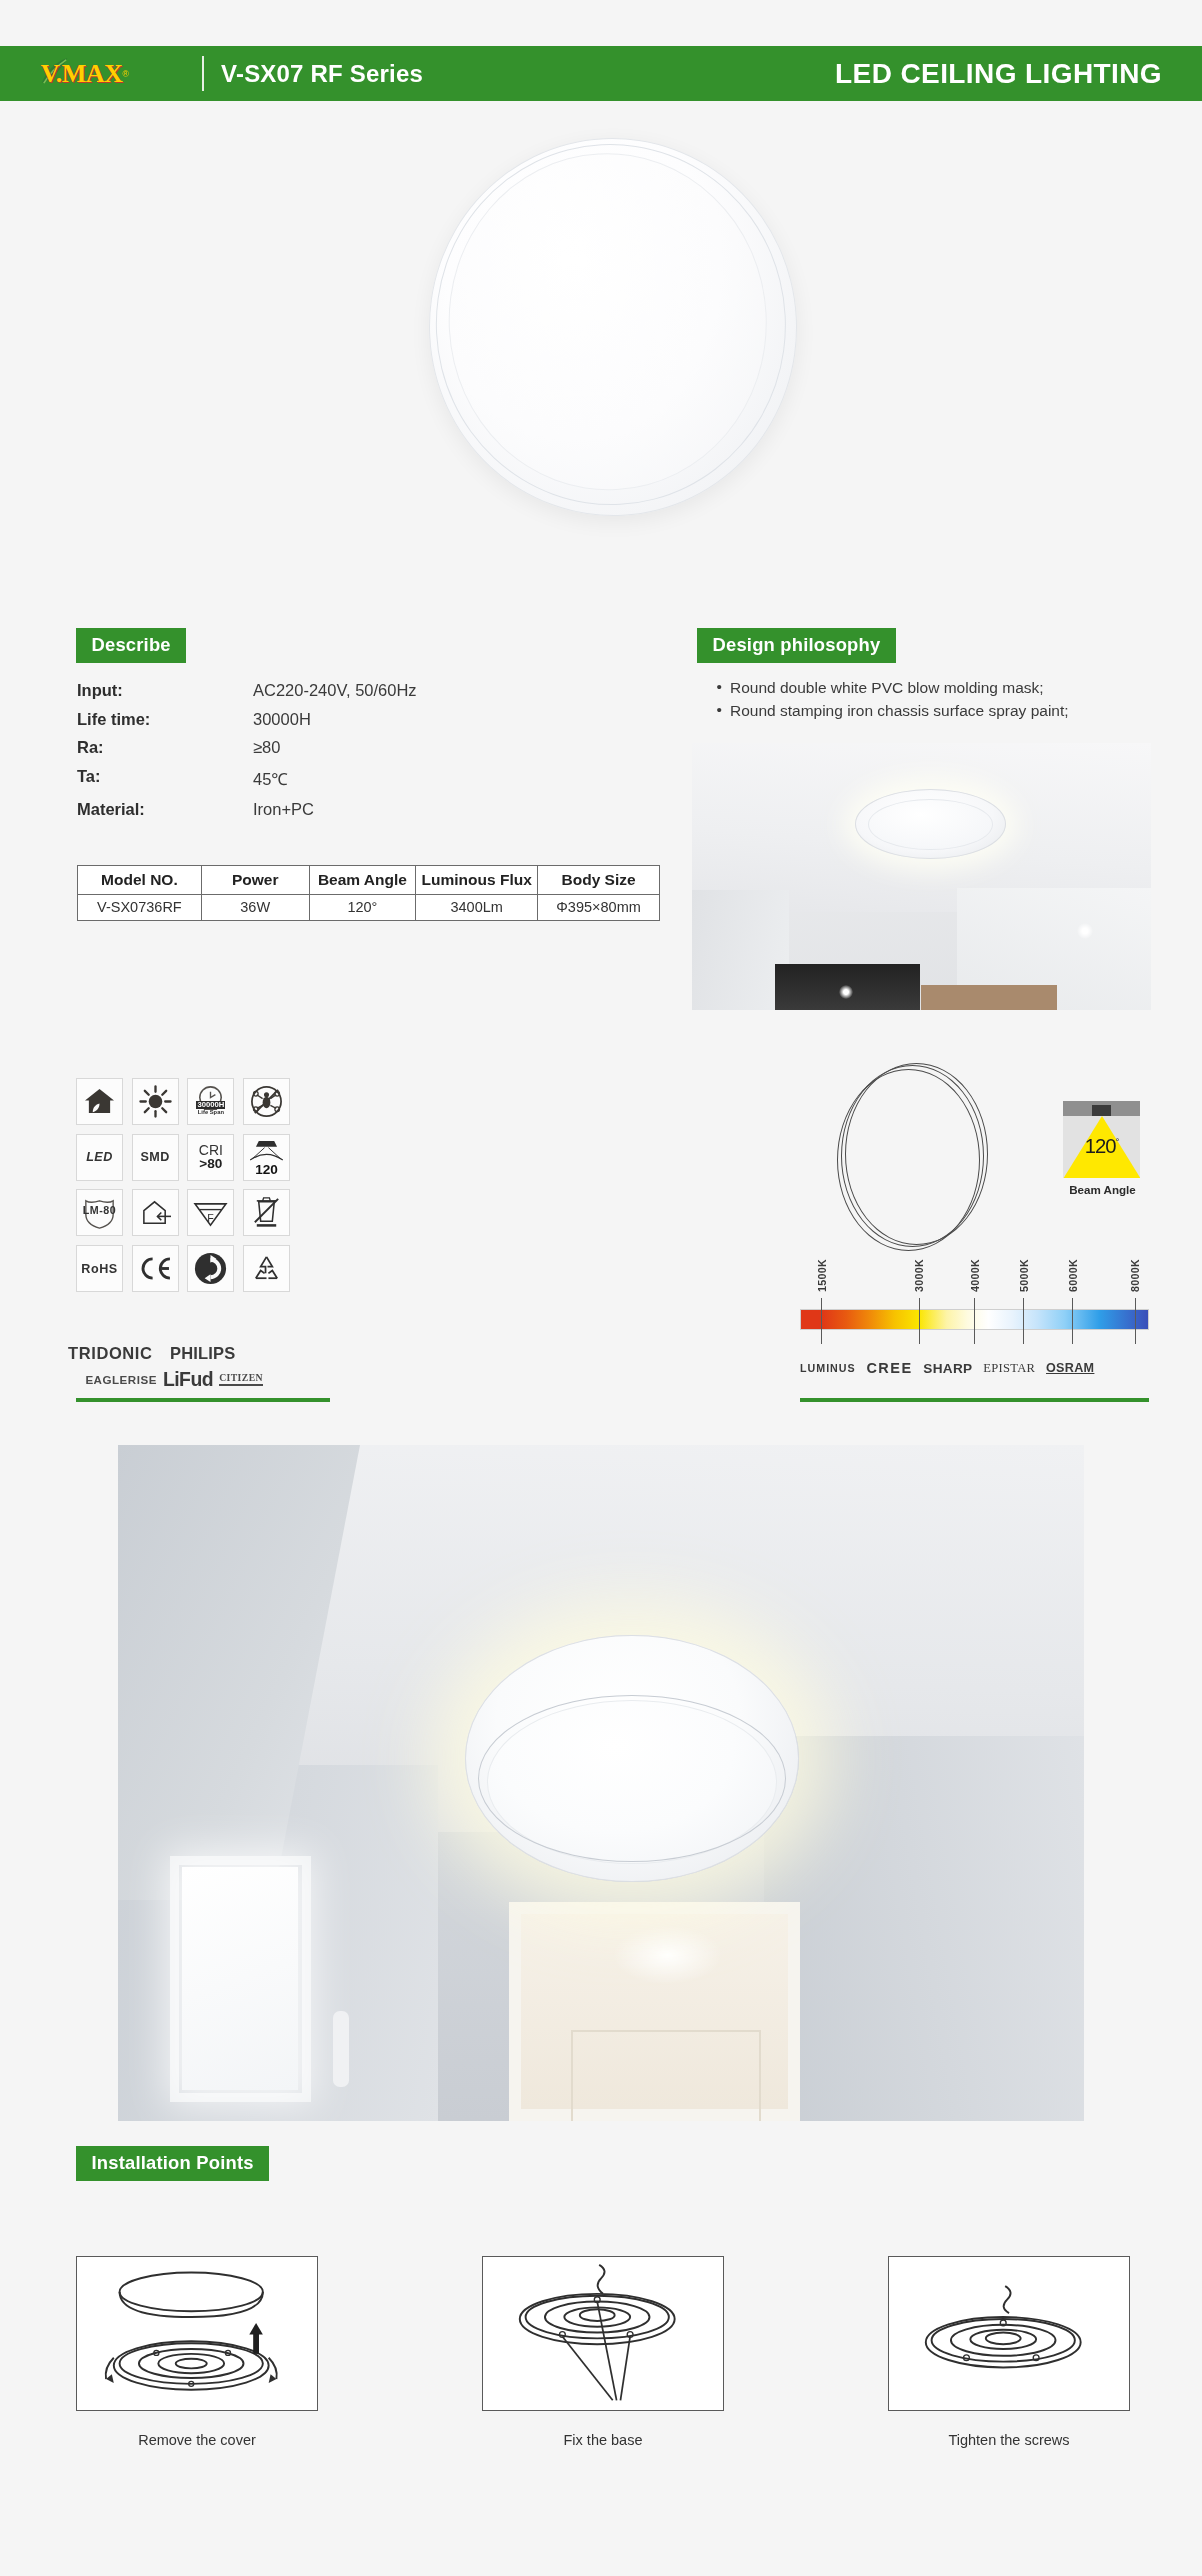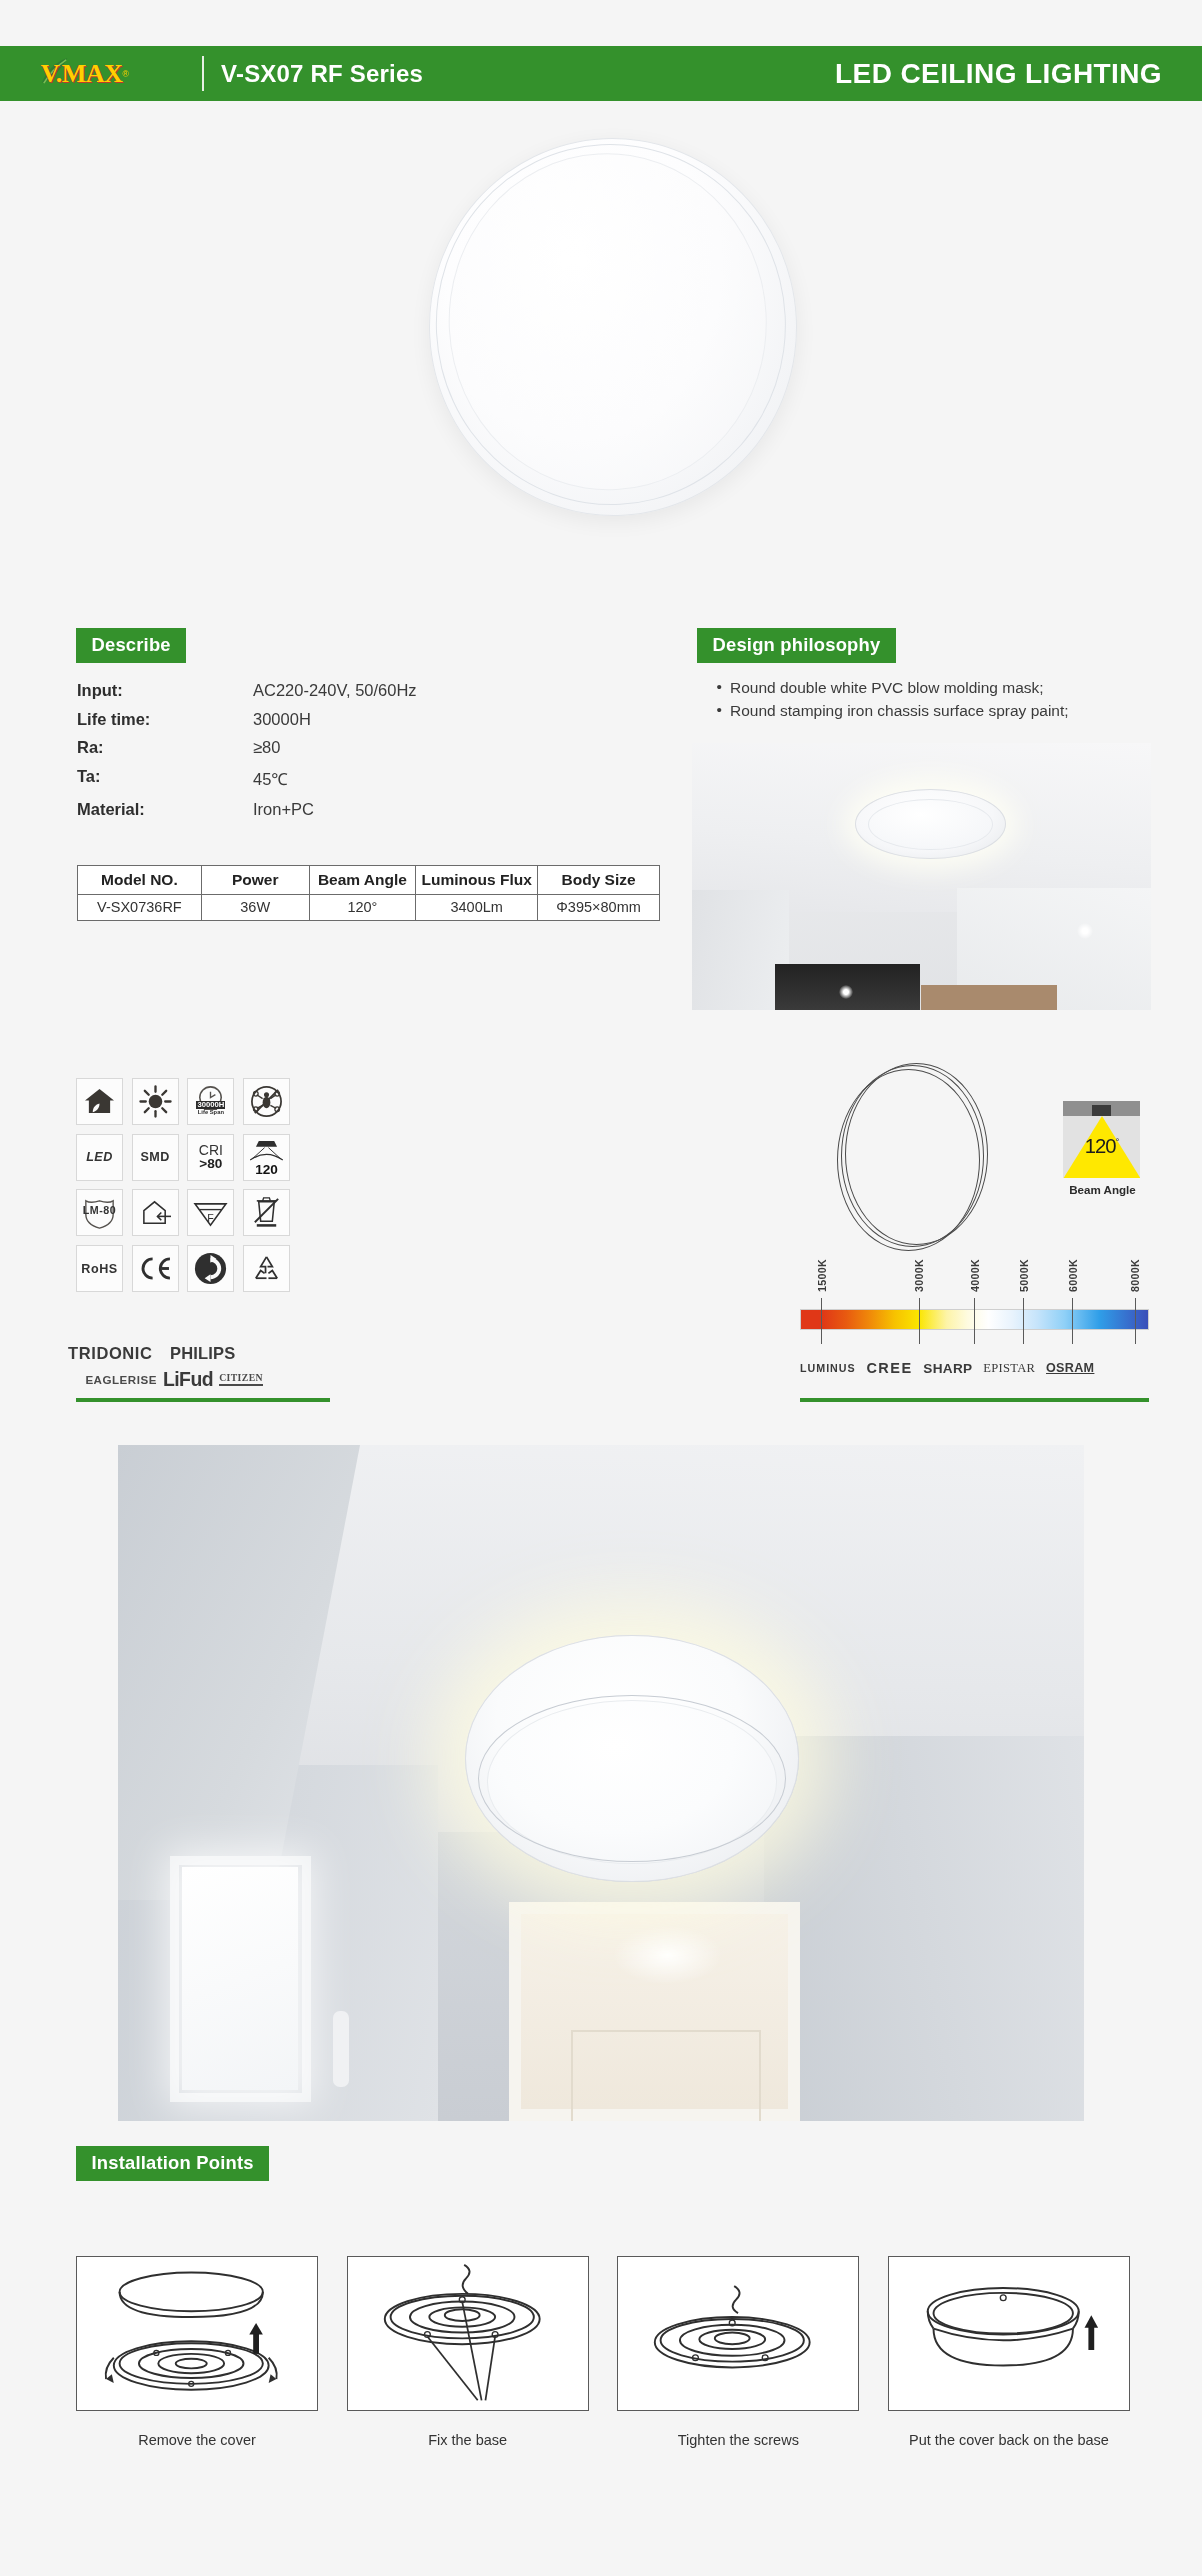--- a/index.html
+++ b/index.html
@@ -674,35 +674,15 @@
           <ellipse cx="118" cy="84" rx="18" ry="6"></ellipse>
         </g>
         <circle cx="118" cy="68" r="3" fill="none" stroke="#2f2f2f" stroke-width="1.4"></circle>
         <circle cx="80" cy="104" r="3" fill="none" stroke="#2f2f2f" stroke-width="1.4"></circle>
         <circle cx="152" cy="104" r="3" fill="none" stroke="#2f2f2f" stroke-width="1.4"></circle>
       </svg>
     </div>
     <div class="step-cap">Tighten the screws</div>
   </div>
 
-  <div class="step">
-    <div class="step-box">
-      <svg width="242" height="155" viewBox="0 0 250 160">
-        <g fill="none" stroke="#2f2f2f" stroke-width="2">
-          <ellipse cx="118" cy="56" rx="78" ry="24"></ellipse>
-          <ellipse cx="118" cy="58" rx="72" ry="21"></ellipse>
-          <path d="M40 56 q0 10 6 18"></path>
-          <path d="M196 56 q0 10 -6 18"></path>
-          <path d="M46 74 q0 38 72 38 q72 0 72 -38"></path>
-          <path d="M46 74 q72 24 144 0"></path>
-        </g>
-        <circle cx="118" cy="42" r="3" fill="none" stroke="#2f2f2f" stroke-width="1.4"></circle>
-        <g fill="#1f1f1f">
-          <rect x="206" y="72" width="6" height="24"></rect>
-          <path d="M209 60 l7 13 h-14 z"></path>
-        </g>
-      </svg>
-    </div>
-    <div class="step-cap">Put the cover back on the base</div>
-  </div>
 
 </div>
 
 
 </body></html>

